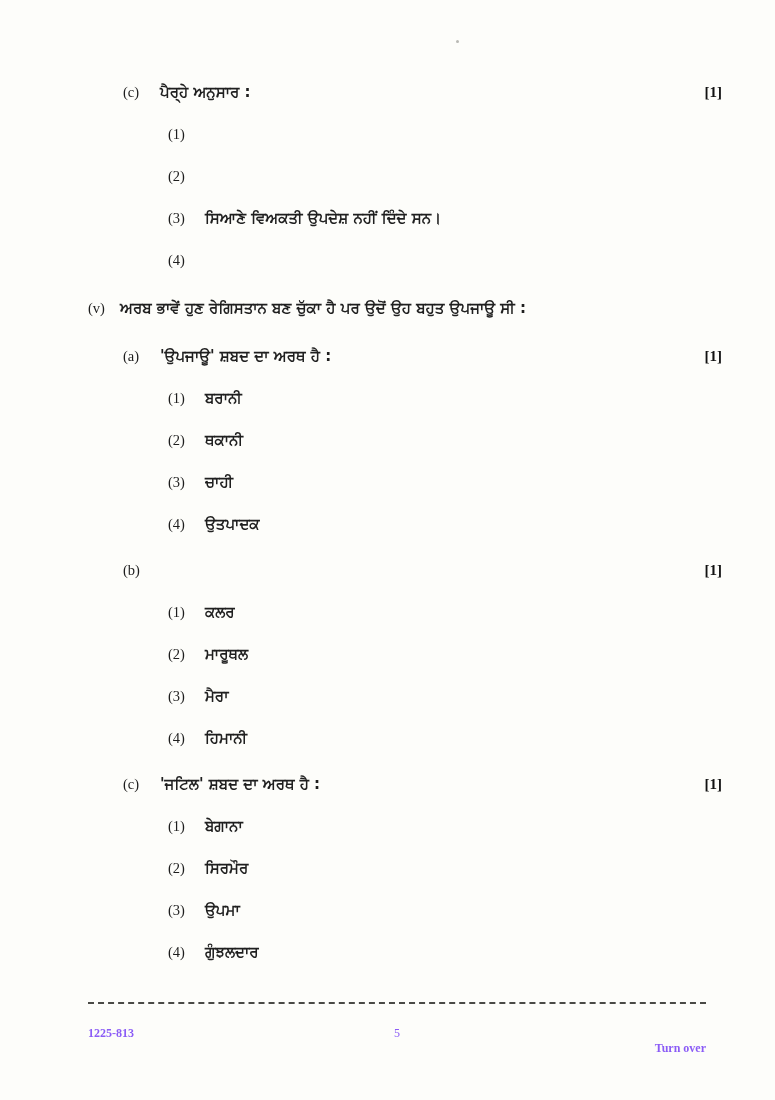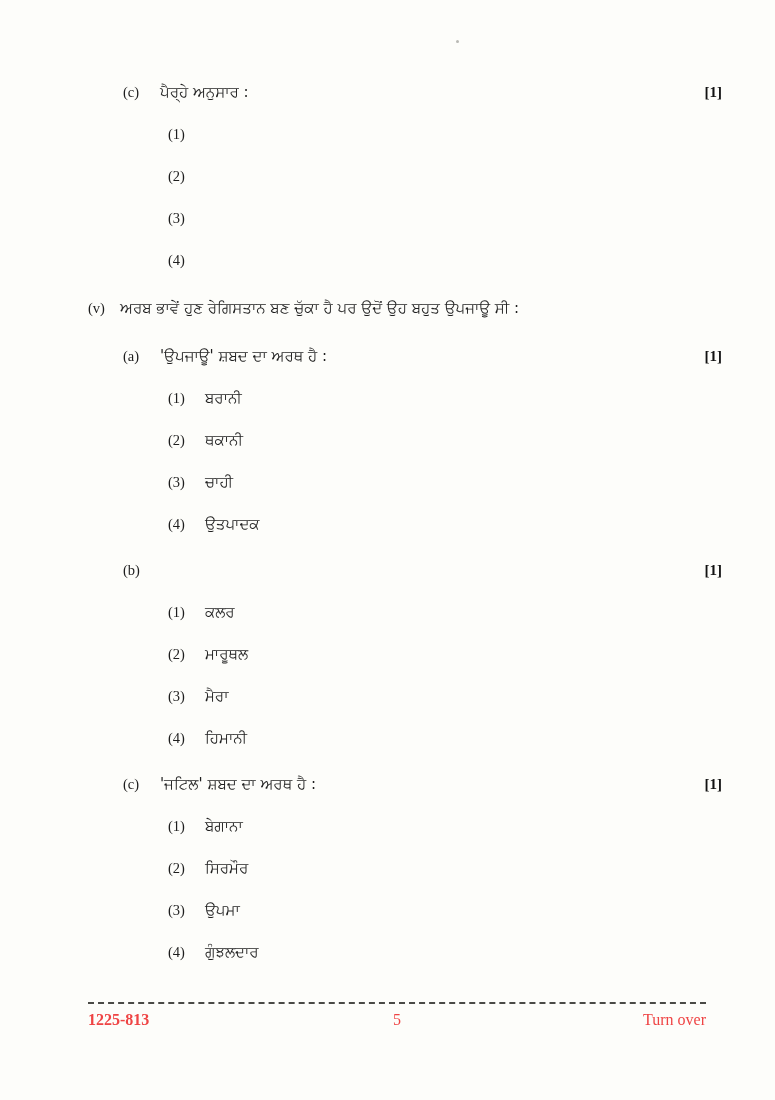--- a/index.html
+++ b/index.html
@@ -37,20 +37,21 @@
   }
   .indent-q  { padding-left:123px; }
   .indent-q .lbl { width:37px; }
   .indent-opt { padding-left:168px; }
   .indent-opt .num { width:37px; }
   .indent-v  { padding-left:88px; }
   .indent-v .lbl { width:32px; }
   .txt {
     font-family:"DejaVu Sans", sans-serif;
     color:#1f1f1f;
+    font-weight:bold;
   }
   .marks {
     position:absolute;
     right:53px; top:0;
     font-family:"Liberation Serif", serif;
     font-weight:700;
     font-size:15px;
     color:#111;
   }
   .footer {
@@ -58,30 +59,30 @@
     top:1002px; left:88px; width:618px;
     border-top:2px dashed #4a4a46;
     padding-top:7px;
   }
   .footer-row {
     position:relative;
     display:flex;
     justify-content:space-between;
     align-items:center;
     font-family:"Liberation Serif", serif;
-    font-size:16px;
-    color:#ef4444;
+    font-size:12px;
+    color:#8b5cf6;
   }
   .footer-row .code { font-weight:700; }
   .footer-row .pageno {
     position:absolute; left:0; right:0;
     text-align:center;
     font-weight:400;
   }
-  .footer-row .turnover { font-weight:400; }
+  .footer-row .turnover { font-weight:700;margin-top:30px; }
 </style>
 </head>
 <body>
 
 <div class="page">
   <div class="scan-dot"></div>
 
   <main class="content">
 
     <div class="row indent-q">
@@ -90,20 +91,21 @@
       <span class="marks">[1]</span>
     </div>
     <div class="row indent-opt">
       <span class="num">(1)</span>
     </div>
     <div class="row indent-opt">
       <span class="num">(2)</span>
     </div>
     <div class="row indent-opt">
       <span class="num">(3)</span>
+      <span class="txt">ਸਿਆਣੇ ਵਿਅਕਤੀ ਉਪਦੇਸ਼ ਨਹੀਂ ਦਿੰਦੇ ਸਨ।</span>
     </div>
     <div class="row indent-opt">
       <span class="num">(4)</span>
     </div>
 
     <div class="row indent-v mt6">
       <span class="lbl">(v)</span>
       <span class="txt">ਅਰਬ ਭਾਵੇਂ ਹੁਣ ਰੇਗਿਸਤਾਨ ਬਣ ਚੁੱਕਾ ਹੈ ਪਰ ਉਦੋਂ ਉਹ ਬਹੁਤ ਉਪਜਾਊ ਸੀ :</span>
     </div>
 

